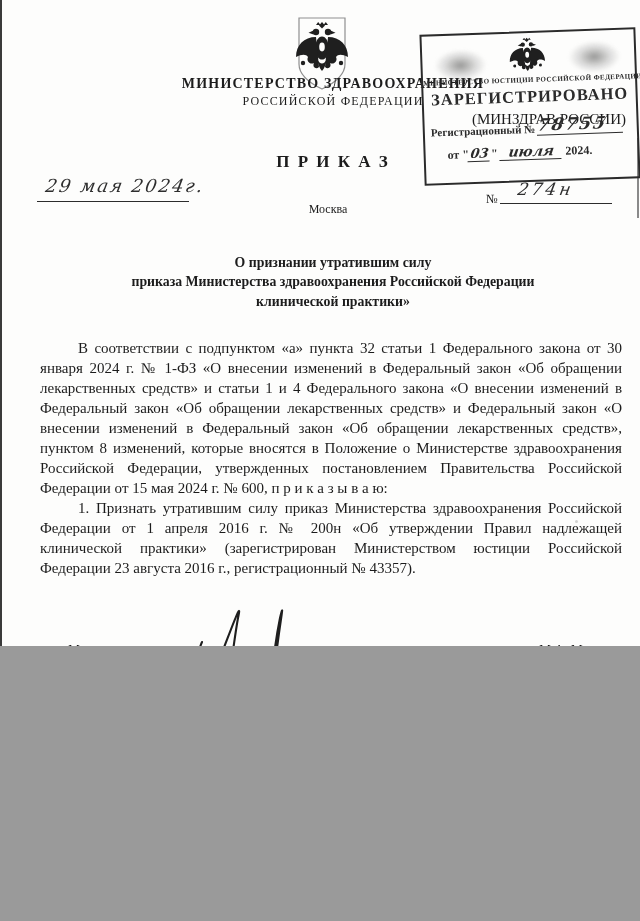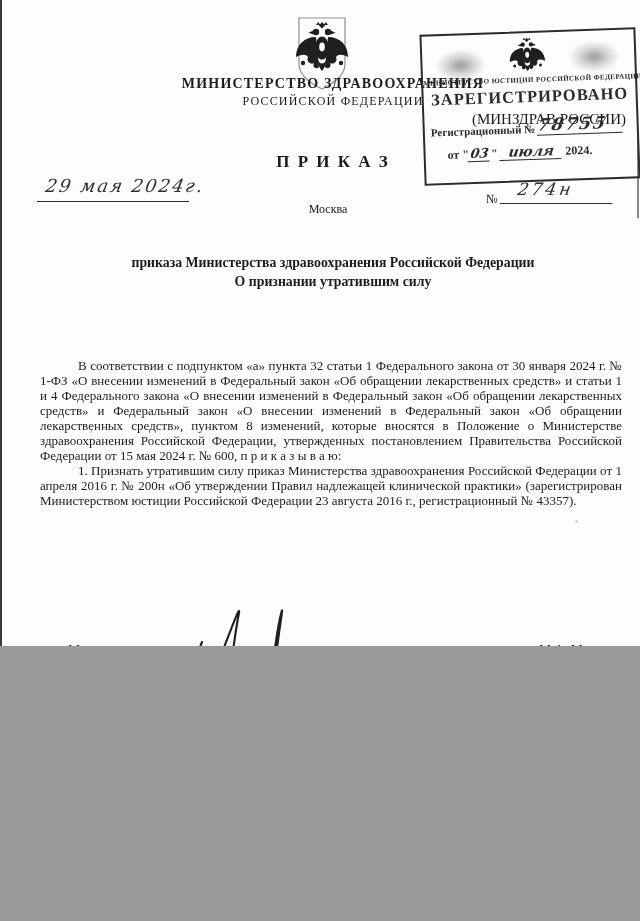--- a/index.html
+++ b/index.html
@@ -68,21 +68,21 @@
 
   
   .emblem { left:296px; top:16px; }
 
   
   .title-zone { left:40px; right:14px; top:253px; text-align:center;
     font-weight:bold; font-size:13.8px; line-height:19.3px; }
 
   
   .body-zone { left:40px; top:338px; width:582px;
-    font-size:13px; line-height:15px; text-align:justify;margin-top:20px; }
+    font-size:15px; line-height:20px; text-align:justify; }
   .body-zone p { margin:0; text-indent:38px; }
 
   
   .sig-position { left:68px;  top:641px; font-size:13.5px; }
   .sig-name     { left:32px; right:15px; top:641px; text-align:right; font-size:13.5px; }
   .sig-scrawl   { left:188px; top:590px; }
 </style>
 </head>
 <body>
 
@@ -150,22 +150,23 @@
   </div>
 
   <div class="abs hand date-hand">29  мая  2024г.</div>
   <div class="abs date-line"></div>
   <div class="abs city">Москва</div>
   <div class="abs num-label">№</div>
   <div class="abs hand num-hand">274н</div>
   <div class="abs num-line"></div>
 
   <div class="abs title-zone">
+    <div>О признании утратившим силу</div>
     <div>приказа Министерства здравоохранения Российской Федерации</div>
-    <div>О признании утратившим силу</div>
+    <div>клинической практики»</div>
   </div>
 
   <div class="abs body-zone">
     <p>В соответствии с подпунктом «а» пункта 32 статьи 1 Федерального закона от 30 января 2024 г. № 1-ФЗ «О внесении изменений в Федеральный закон «Об обращении лекарственных средств» и статьи 1 и 4 Федерального закона «О внесении изменений в Федеральный закон «Об обращении лекарственных средств» и Федеральный закон «О внесении изменений в Федеральный закон «Об обращении лекарственных средств», пунктом 8 изменений, которые вносятся в Положение о Министерстве здравоохранения Российской Федерации, утвержденных постановлением Правительства Российской Федерации от 15 мая 2024 г. № 600, п р и к а з ы в а ю:</p>
     <p>1. Признать утратившим силу приказ Министерства здравоохранения Российской Федерации от 1 апреля 2016 г. № 200н «Об утверждении Правил надлежащей клинической практики» (зарегистрирован Министерством юстиции Российской Федерации 23 августа 2016 г., регистрационный № 43357).</p>
   </div>
 
   <div class="abs sig-position">Москва</div>
   <svg class="abs sig-scrawl" width="124" height="105" viewBox="0 0 124 105">
     <g fill="none" stroke="#1e1e1e" stroke-width="2.1" stroke-linecap="round">

